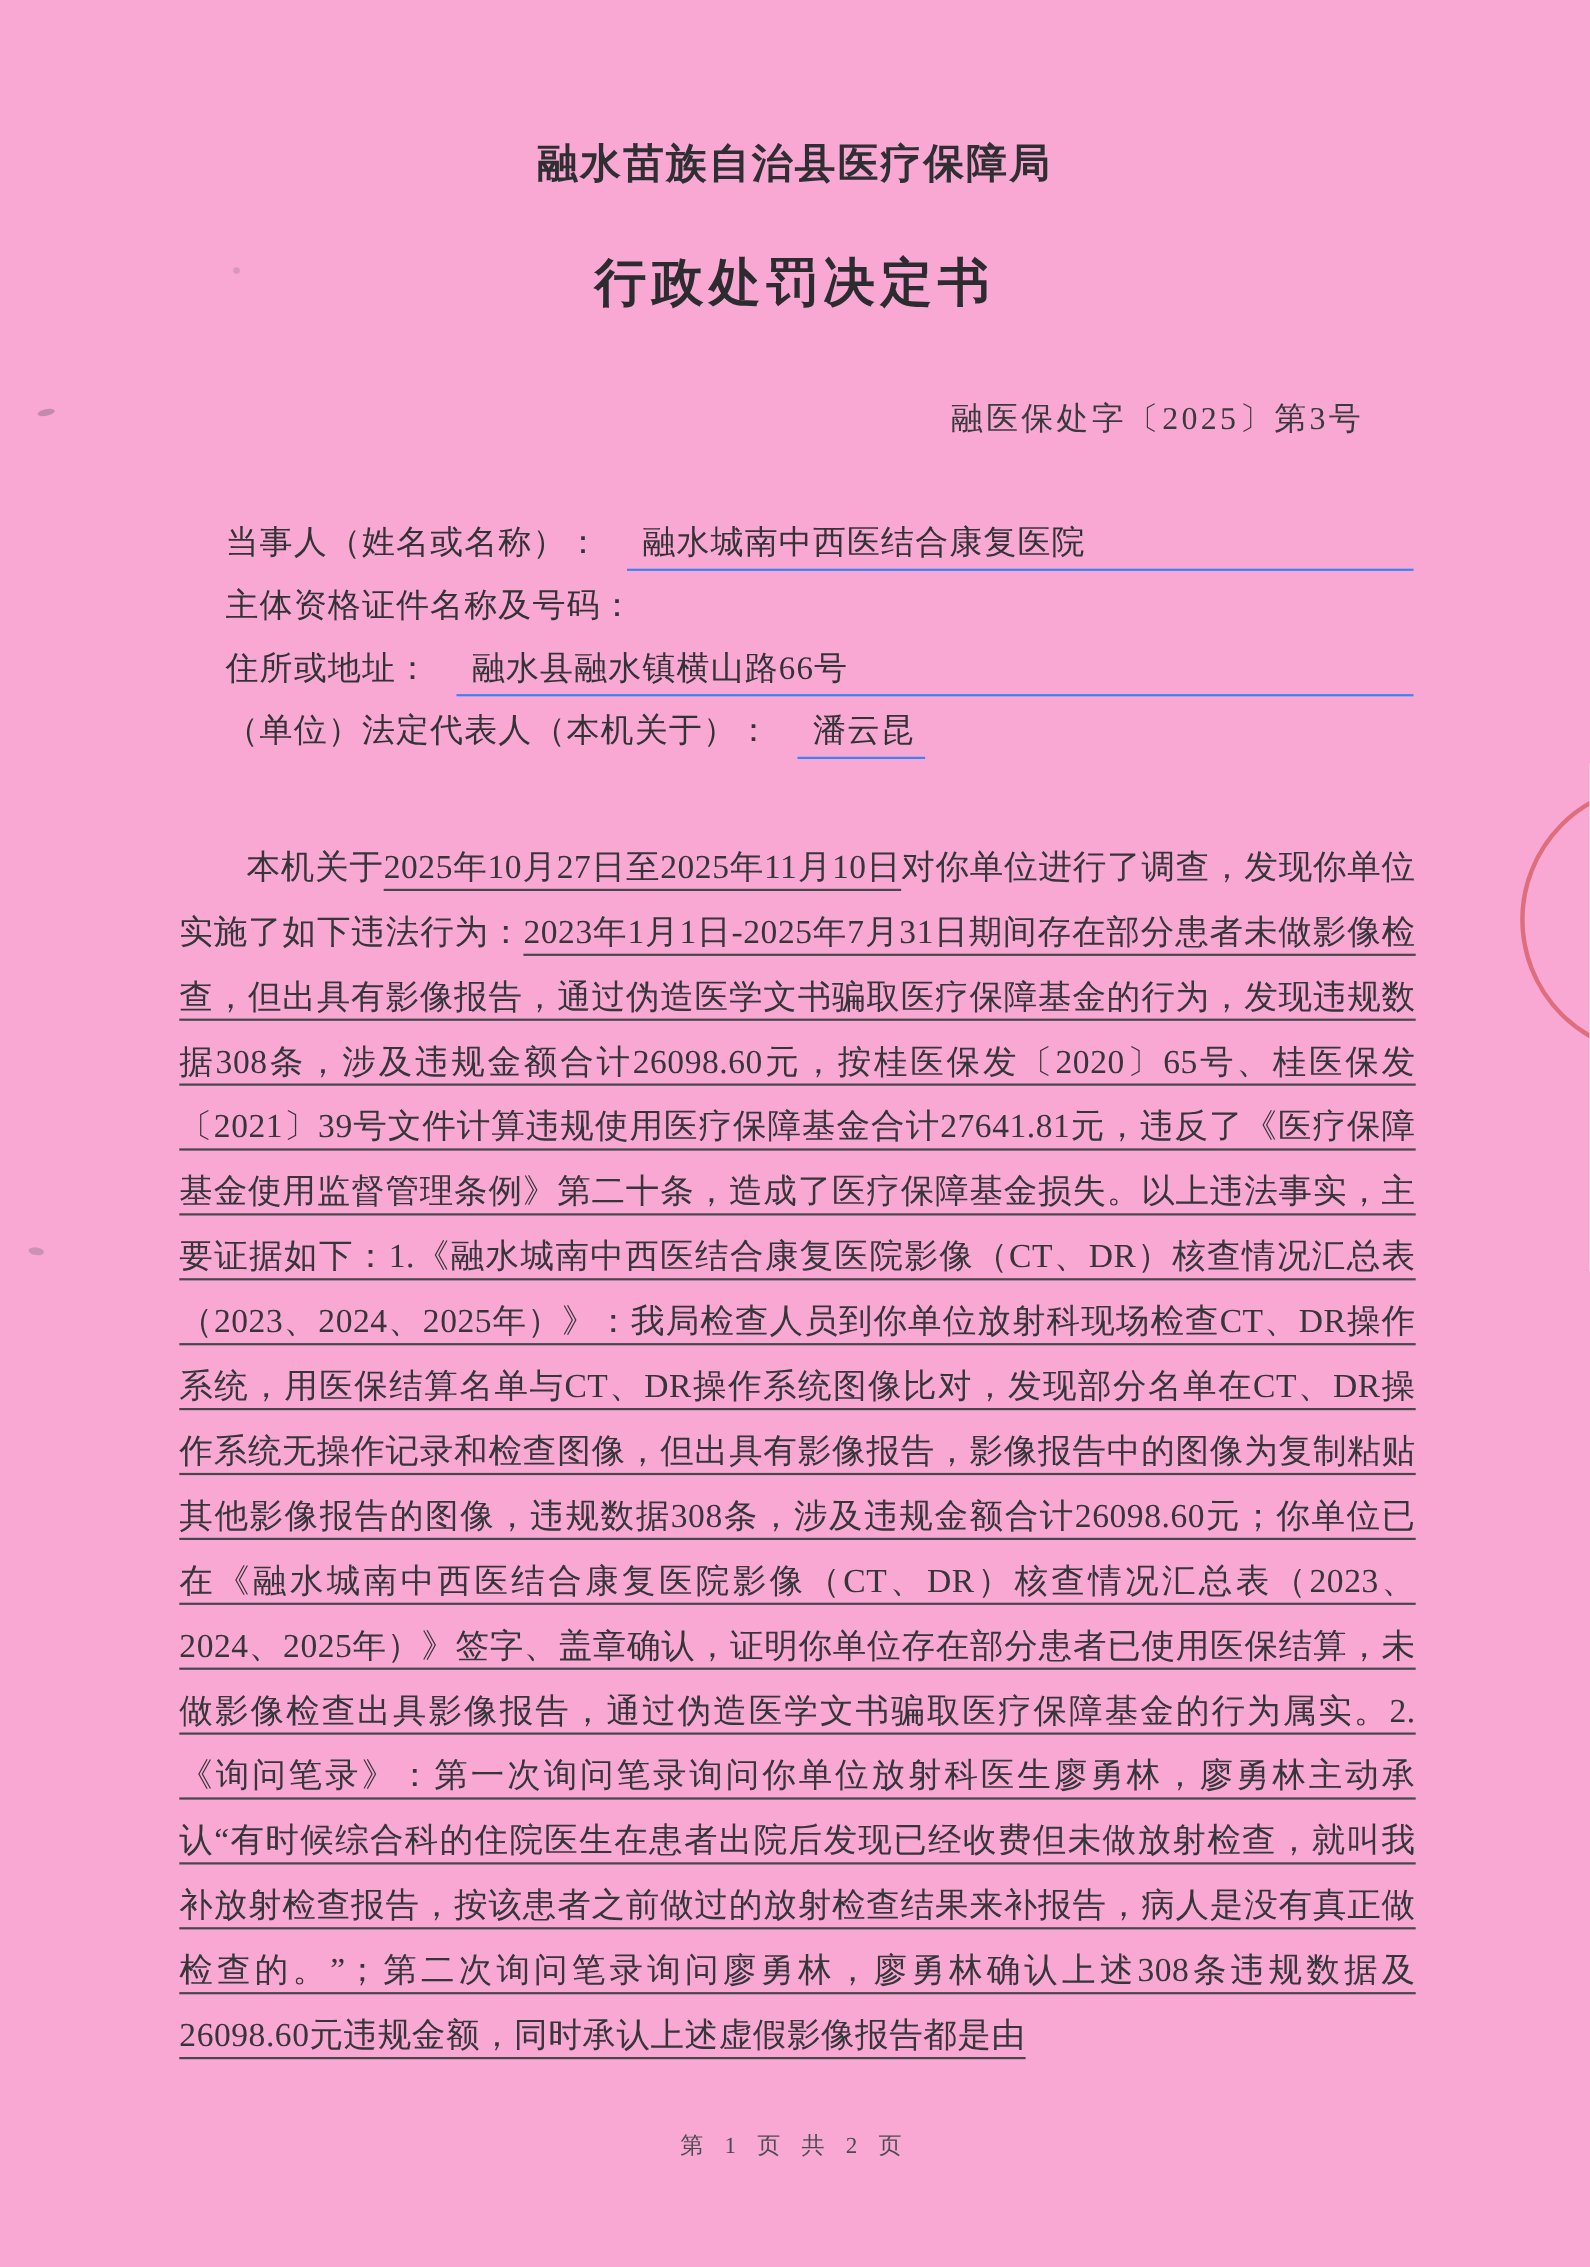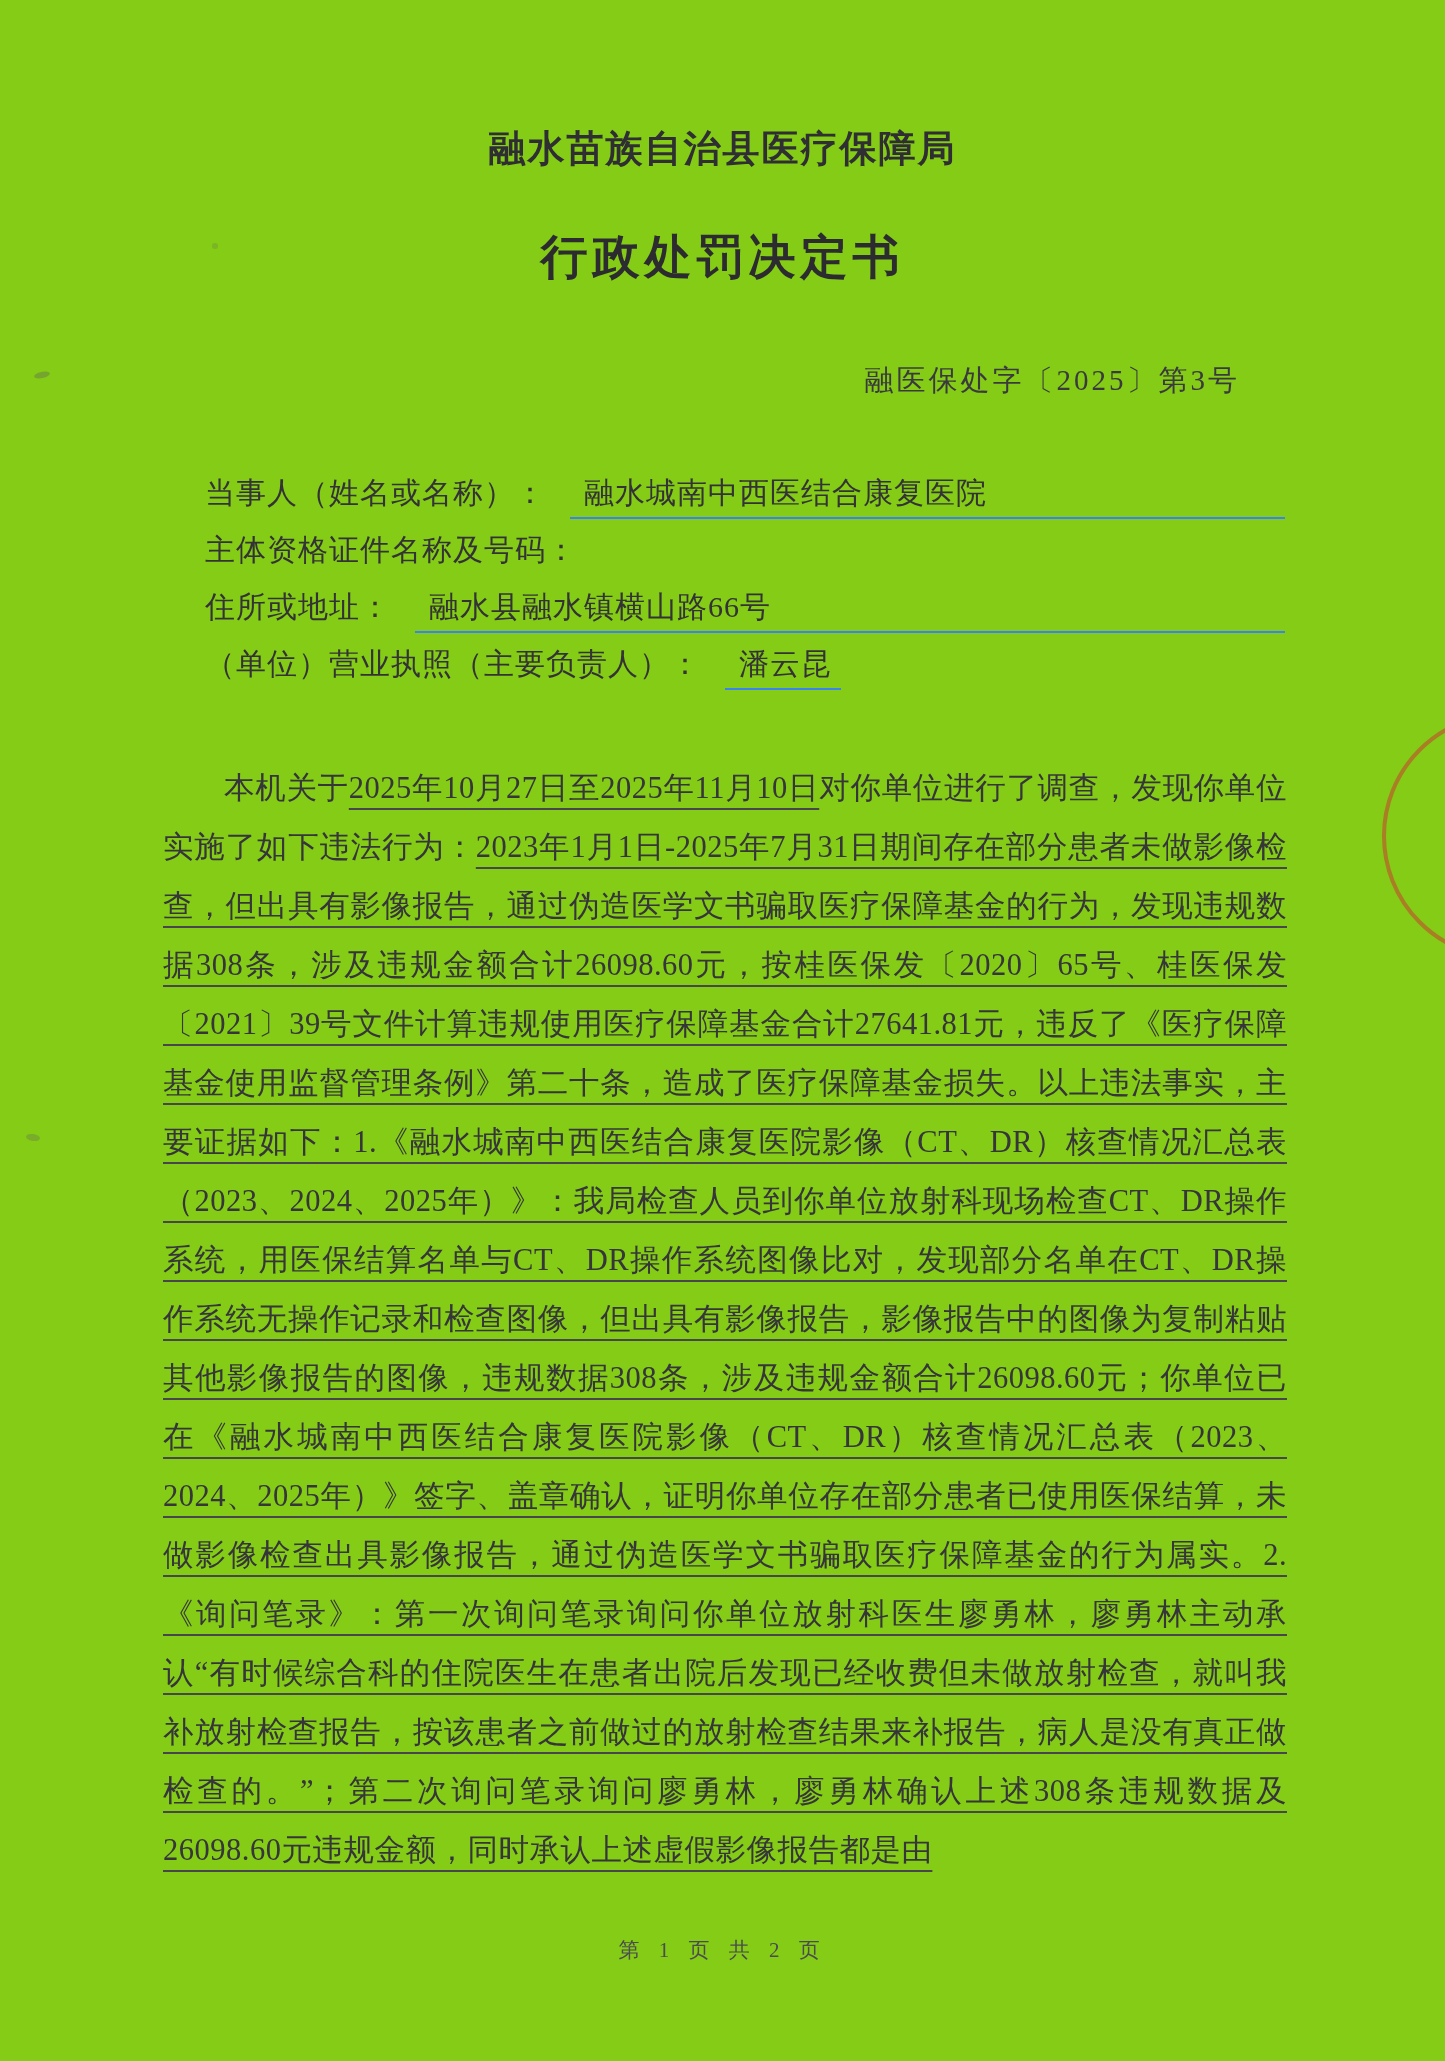--- a/index.html
+++ b/index.html
@@ -5,21 +5,21 @@
   html, body {
     margin: 0;
     padding: 0;
     background: #e9e7e2;
   }
   .page {
     position: relative;
     width: 1445px;
     height: 2061px;
     margin: 0 auto;
-    background: #84cc16;
+    background: #f9a8d4;
     overflow: hidden;
     font-family: "Liberation Serif", "DejaVu Serif", serif;
     color: #333236;
     box-sizing: border-box;
     padding-top: 124px;
   }
   .agency-title {
     text-align: center;
     font-size: 37px;
     font-weight: bold;
@@ -128,21 +128,21 @@
       <span class="field-value">融水城南中西医结合康复医院</span>
     </div>
     <div class="field-row">
       <span class="field-label">主体资格证件名称及号码：</span>
     </div>
     <div class="field-row">
       <span class="field-label">住所或地址：</span>
       <span class="field-value">融水县融水镇横山路66号</span>
     </div>
     <div class="field-row short">
-      <span class="field-label">（单位）营业执照（主要负责人）：</span>
+      <span class="field-label">（单位）法定代表人（本机关于）：</span>
       <span class="field-value">潘云昆</span>
     </div>
   </div>
 
   <div class="body-text">
     <span>本机关于</span><span class="u">2025年10月27日至2025年11月10日</span><span>对你单位进行了调查，发现你单位实施了如下违法行为：</span><span class="u">2023年1月1日-2025年7月31日期间存在部分患者未做影像检查，但出具有影像报告，通过伪造医学文书骗取医疗保障基金的行为，发现违规数据308条，涉及违规金额合计26098.60元，按桂医保发〔2020〕65号、桂医保发〔2021〕39号文件计算违规使用医疗保障基金合计27641.81元，违反了《医疗保障基金使用监督管理条例》第二十条，造成了医疗保障基金损失。以上违法事实，主要证据如下：1.《融水城南中西医结合康复医院影像（CT、DR）核查情况汇总表（2023、2024、2025年）》：我局检查人员到你单位放射科现场检查CT、DR操作系统，用医保结算名单与CT、DR操作系统图像比对，发现部分名单在CT、DR操作系统无操作记录和检查图像，但出具有影像报告，影像报告中的图像为复制粘贴其他影像报告的图像，违规数据308条，涉及违规金额合计26098.60元；你单位已在《融水城南中西医结合康复医院影像（CT、DR）核查情况汇总表（2023、2024、2025年）》签字、盖章确认，证明你单位存在部分患者已使用医保结算，未做影像检查出具影像报告，通过伪造医学文书骗取医疗保障基金的行为属实。2.《询问笔录》：第一次询问笔录询问你单位放射科医生廖勇林，廖勇林主动承认“有时候综合科的住院医生在患者出院后发现已经收费但未做放射检查，就叫我补放射检查报告，按该患者之前做过的放射检查结果来补报告，病人是没有真正做检查的。”；第二次询问笔录询问廖勇林，廖勇林确认上述308条违规数据及26098.60元违规金额，同时承认上述虚假影像报告都是由</span>
   </div>
 
   <div class="footer">第 1 页 共 2 页</div>
 

